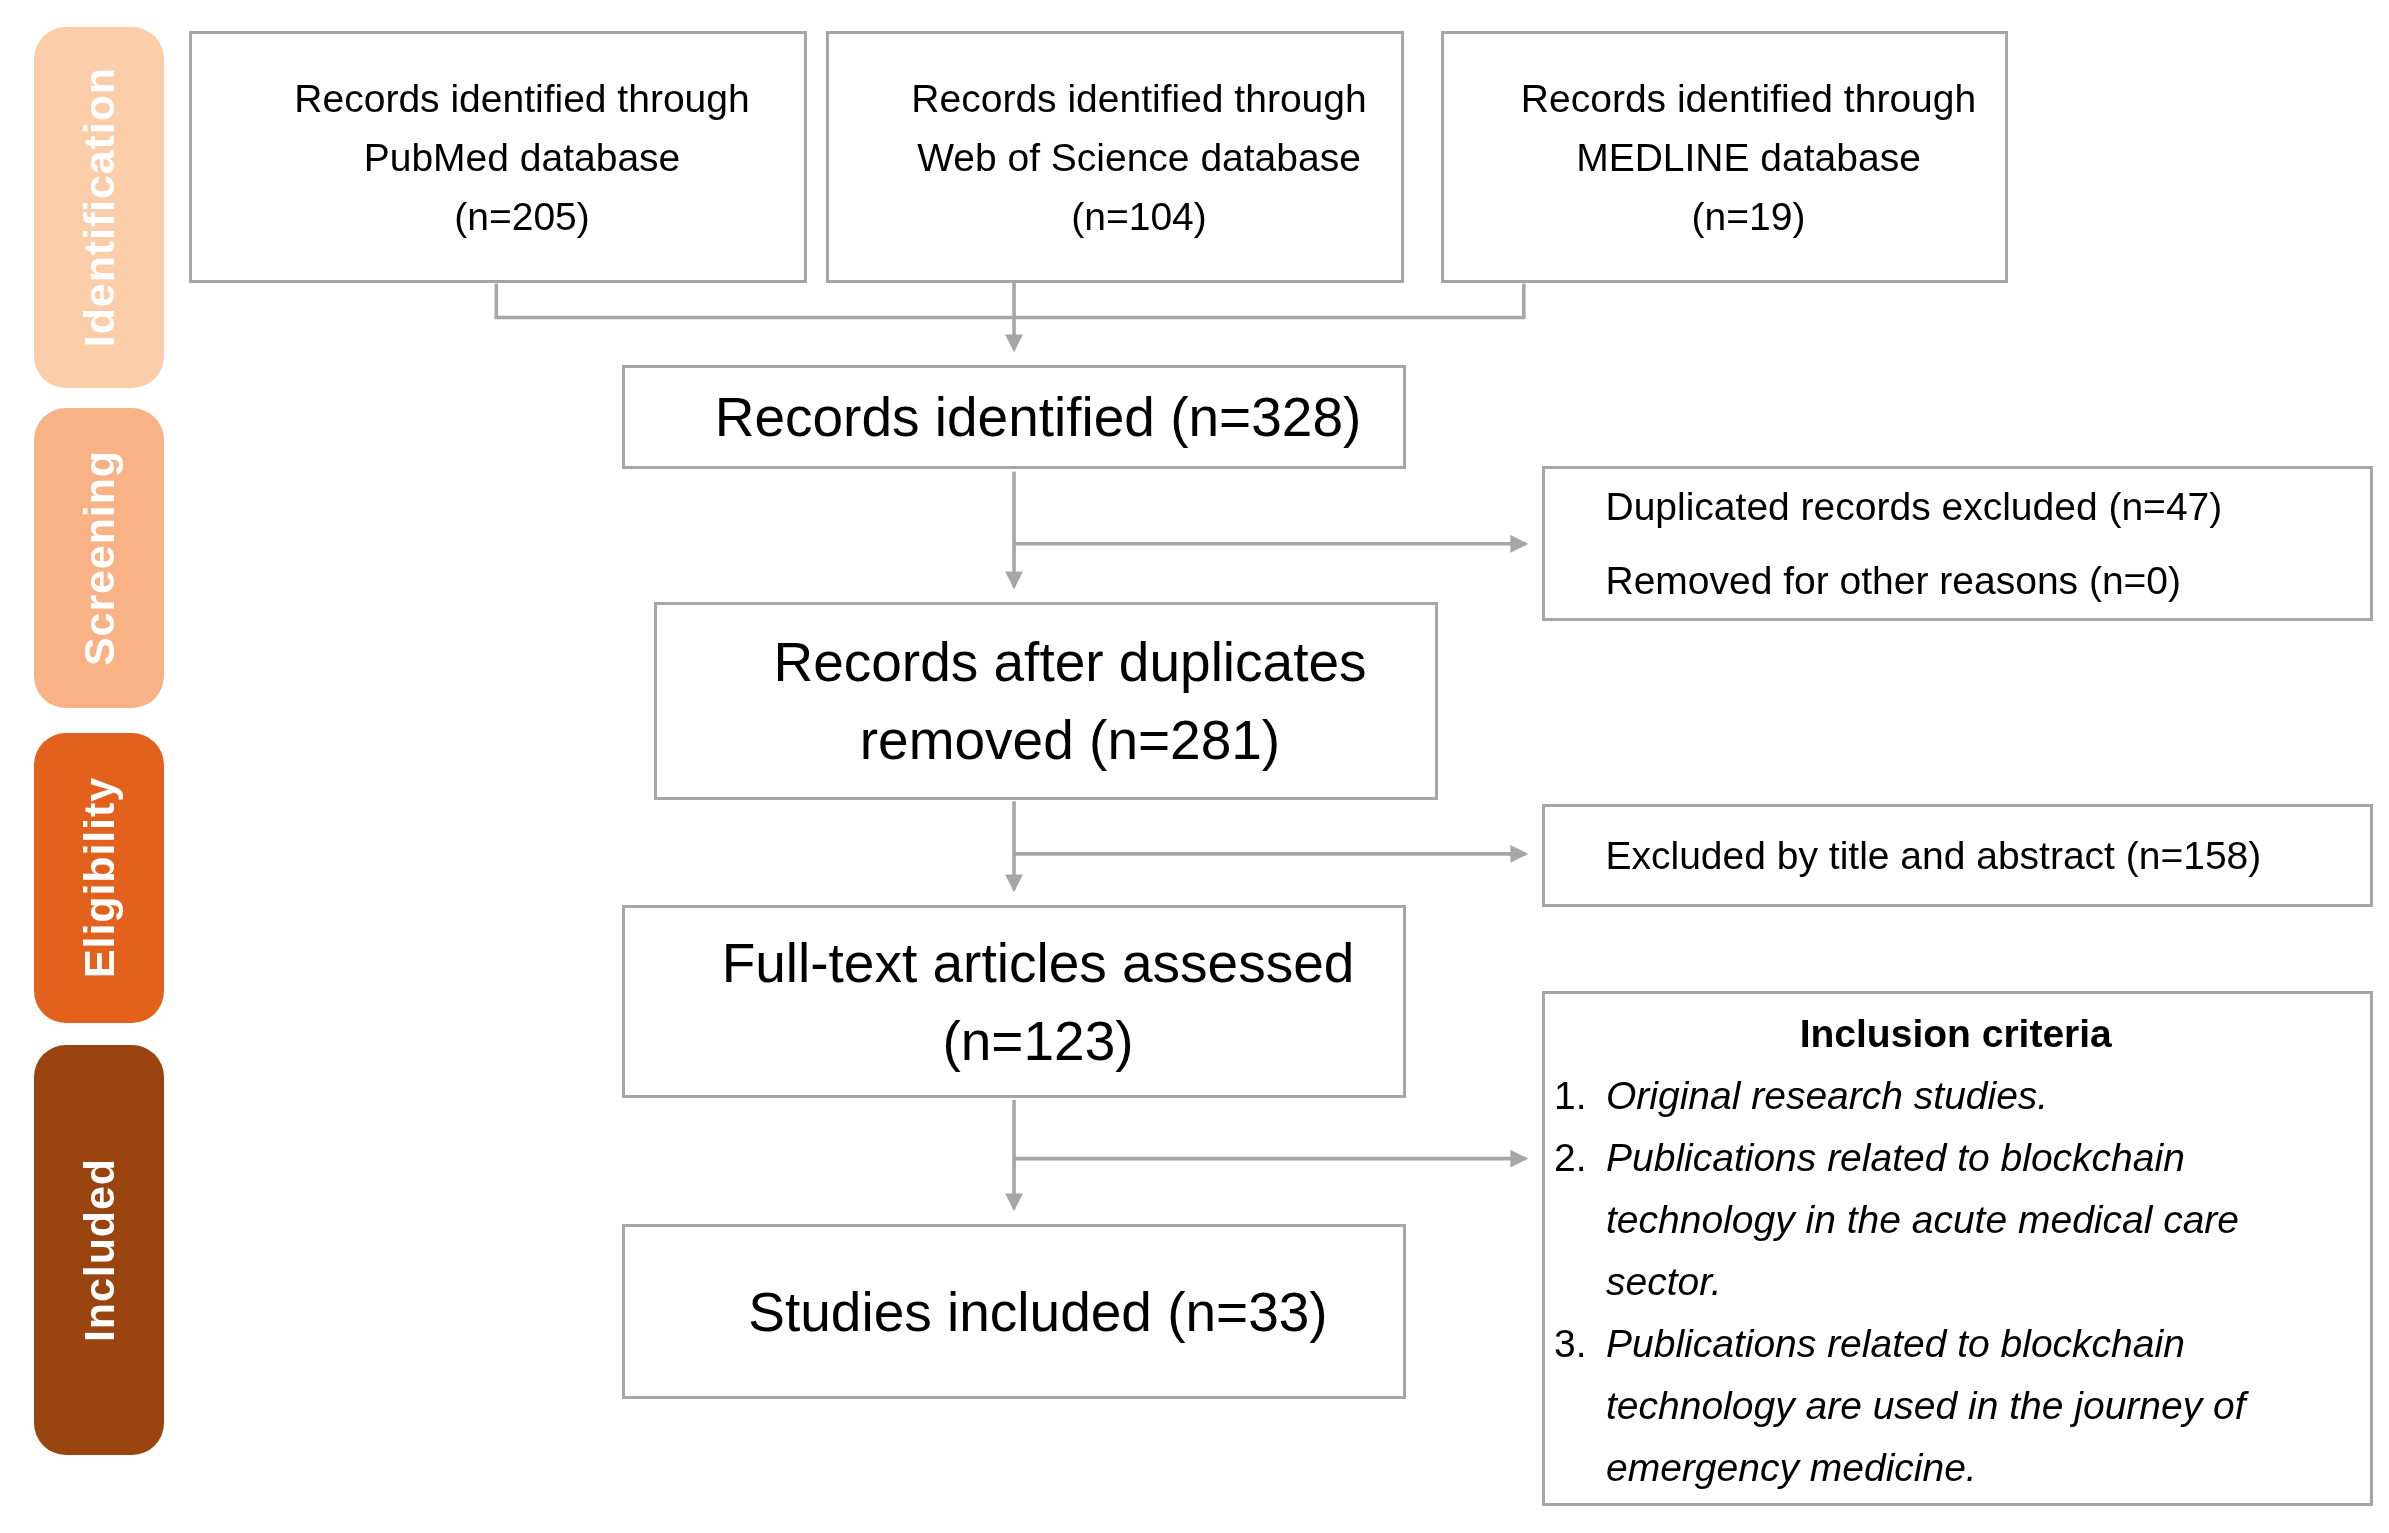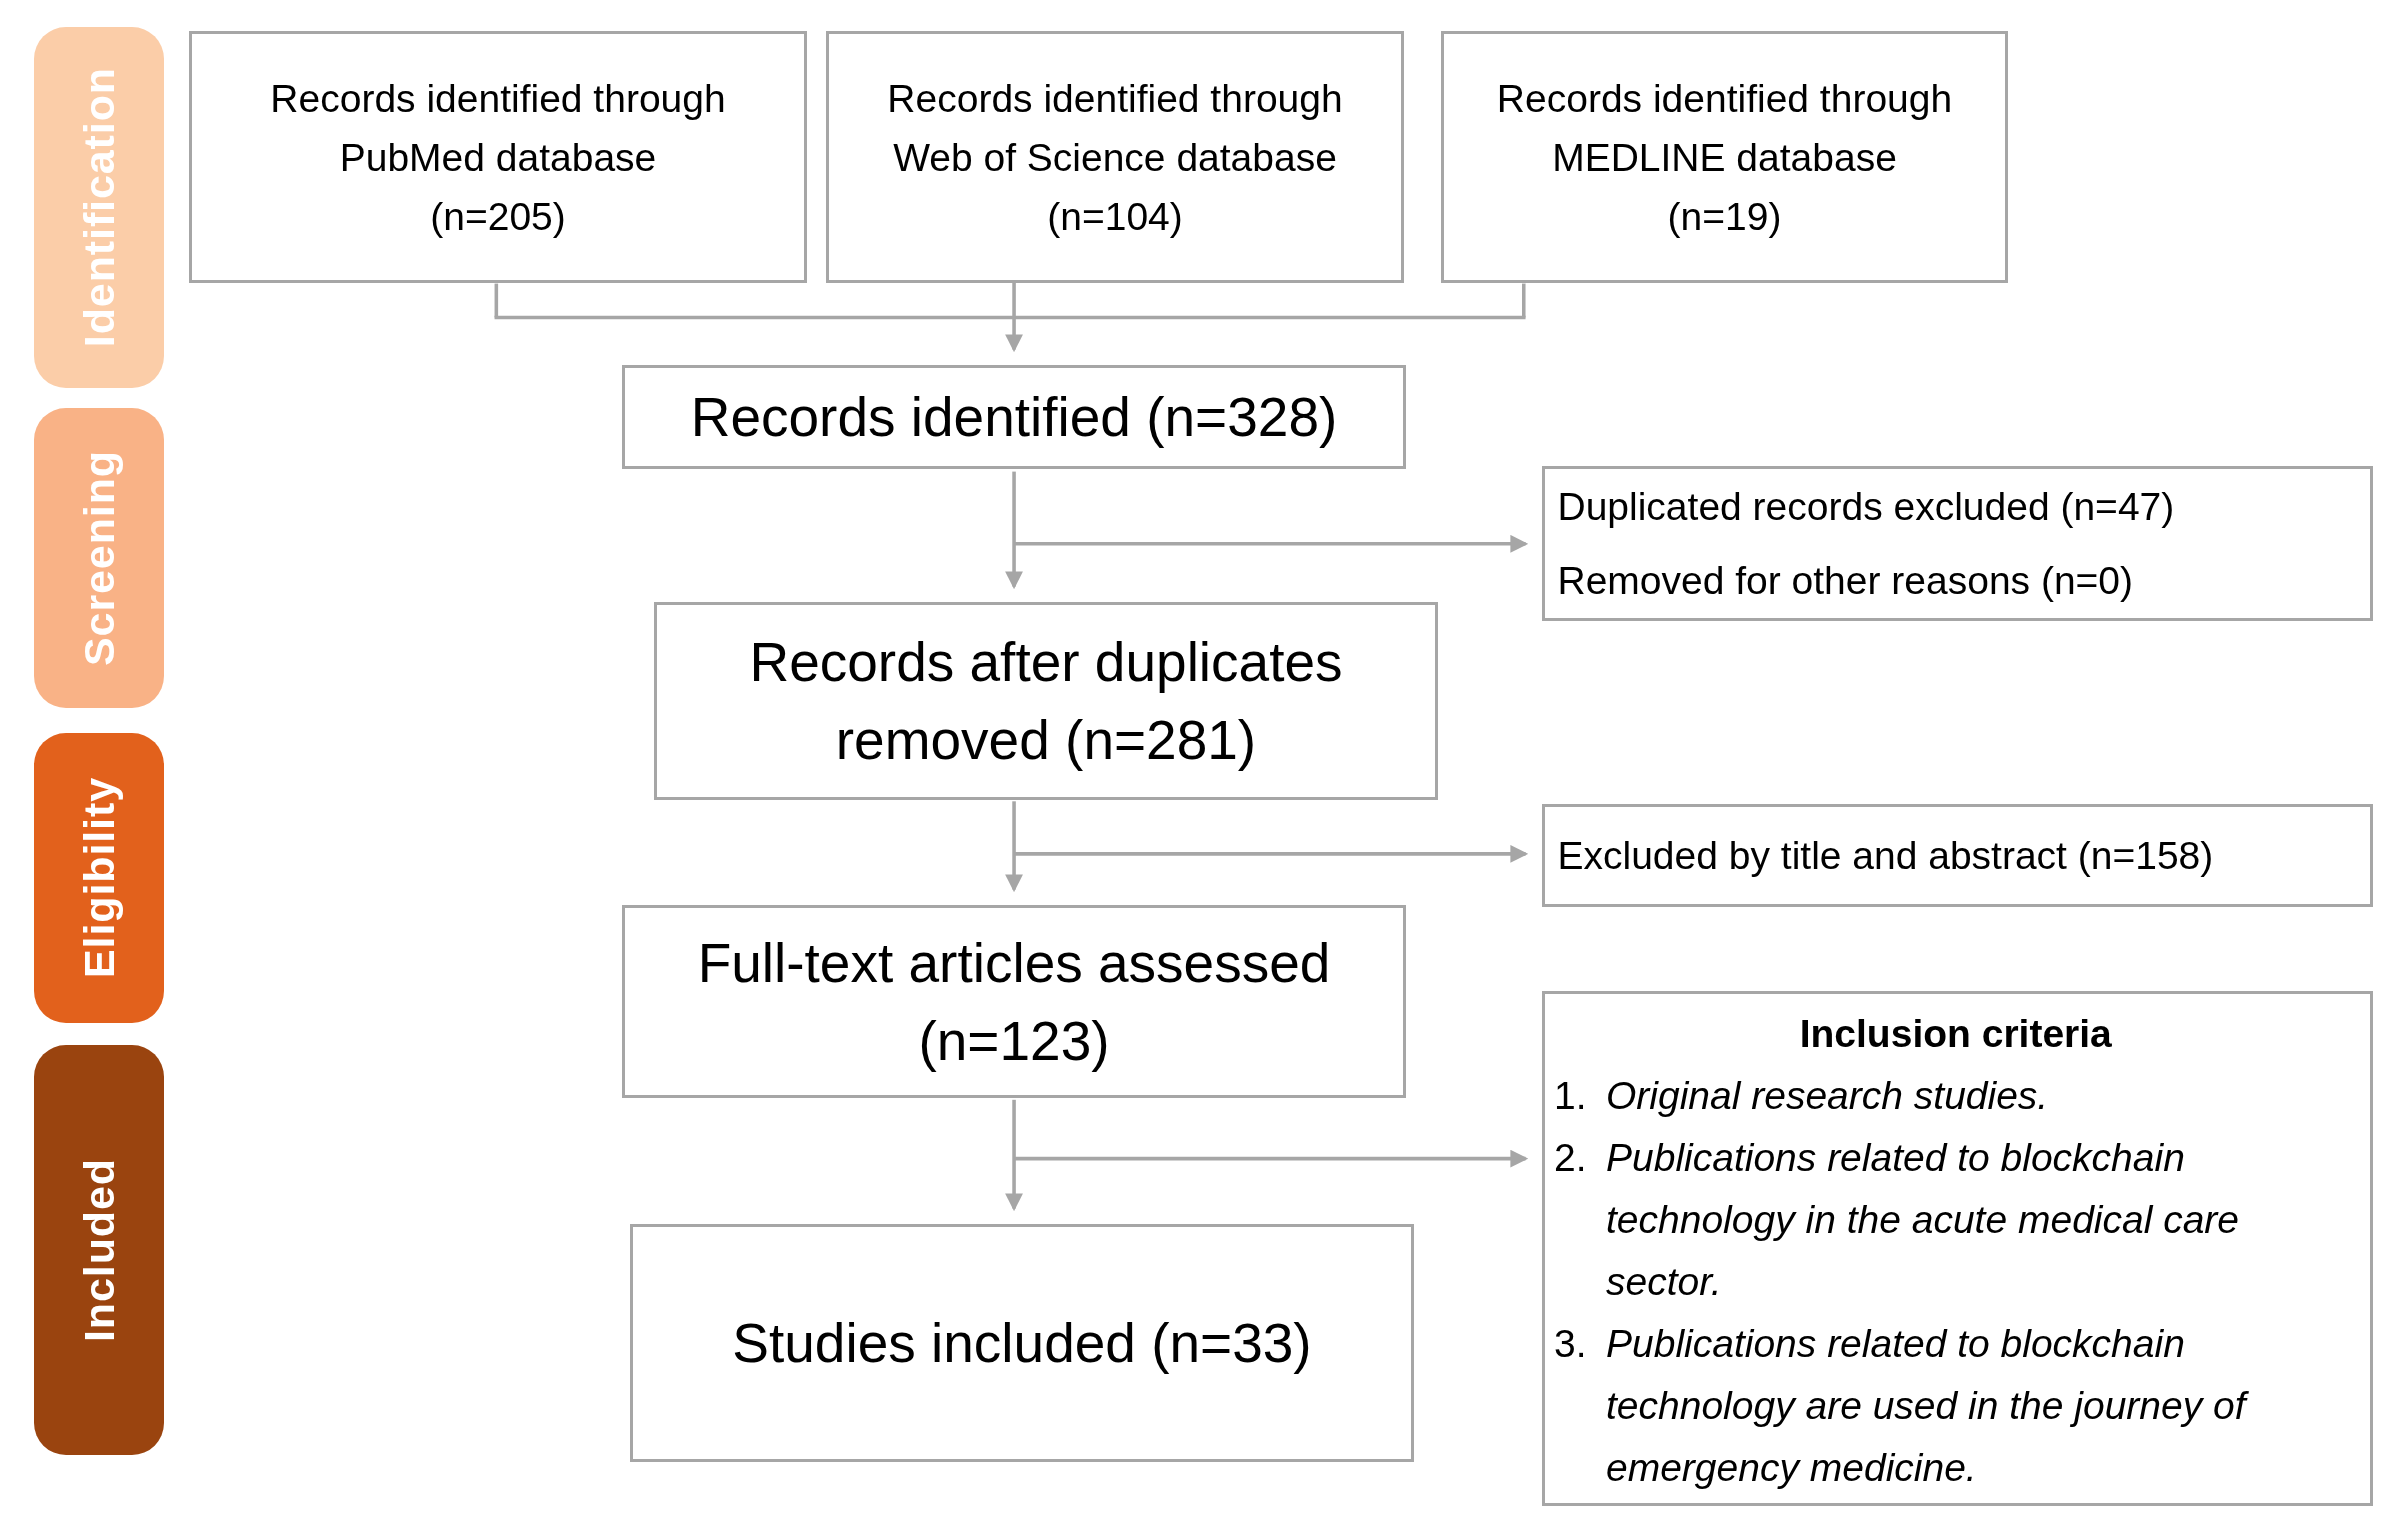--- a/index.html
+++ b/index.html
@@ -52,40 +52,41 @@
 
   
   .box {
     position: absolute;
     background: #ffffff;
     border: 3.6px solid #a6a6a6;
     box-sizing: border-box;
     display: flex;
     align-items: center;
     justify-content: center;
+    padding-left: 48px;
   }
   .box-text {
     white-space: pre-line;
     text-align: center;
   }
 
   
   .src { height: 252px; top: 31px; }
   .src .box-text { font-size: 39px; line-height: 59px; }
   .src-pubmed  { left: 189px;  width: 618px; }
   .src-wos     { left: 826px;  width: 578px; }
   .src-medline { left: 1441px; width: 567px; }
 
   
   .mid { left: 622px; width: 784px; }
   .mid .box-text { font-size: 55px; line-height: 78px; }
   .mid-identified { top: 365px;  height: 104px; }
   .mid-afterdup   { top: 602px;  height: 198px; margin-left: 32px; }
   .mid-fulltext   { top: 905px; height: 193px; }
-  .mid-included   { top: 1224px; height: 238px; margin-left: 8px; }
+  .mid-included   { top: 1224px; height: 175px; }
 
   
   .right { left: 1542px; width: 831px; justify-content: flex-start; }
   .right .box-text {
     font-size: 39px;
     line-height: 74px;
     text-align: left;
     white-space: pre-line;
     padding-left: 12.5px;
     padding-right: 7.1px;

